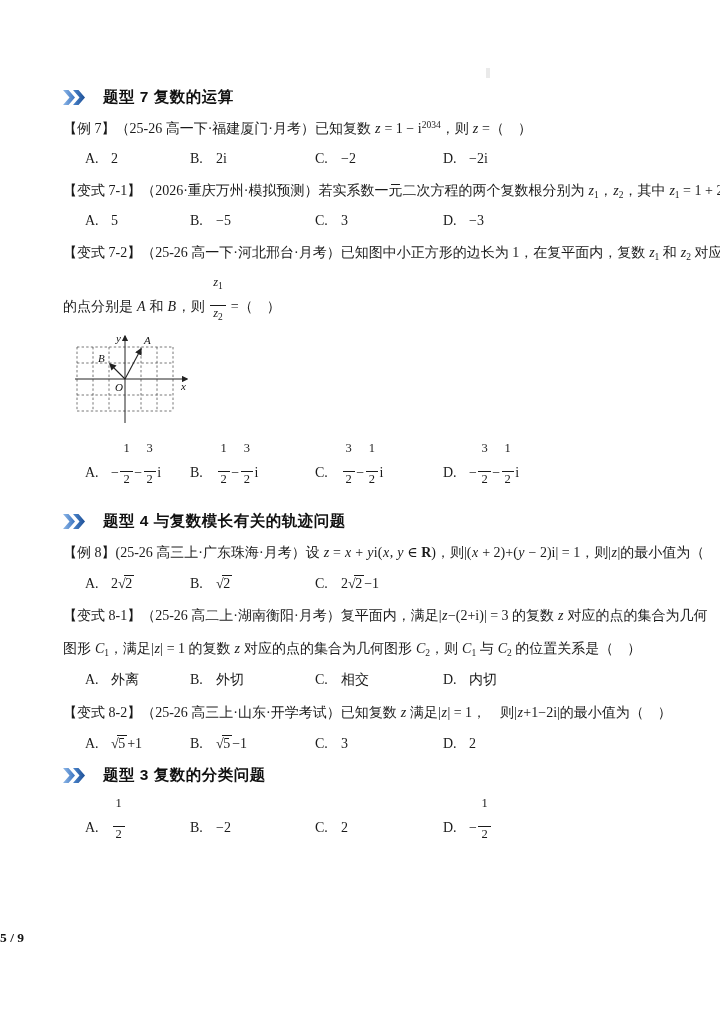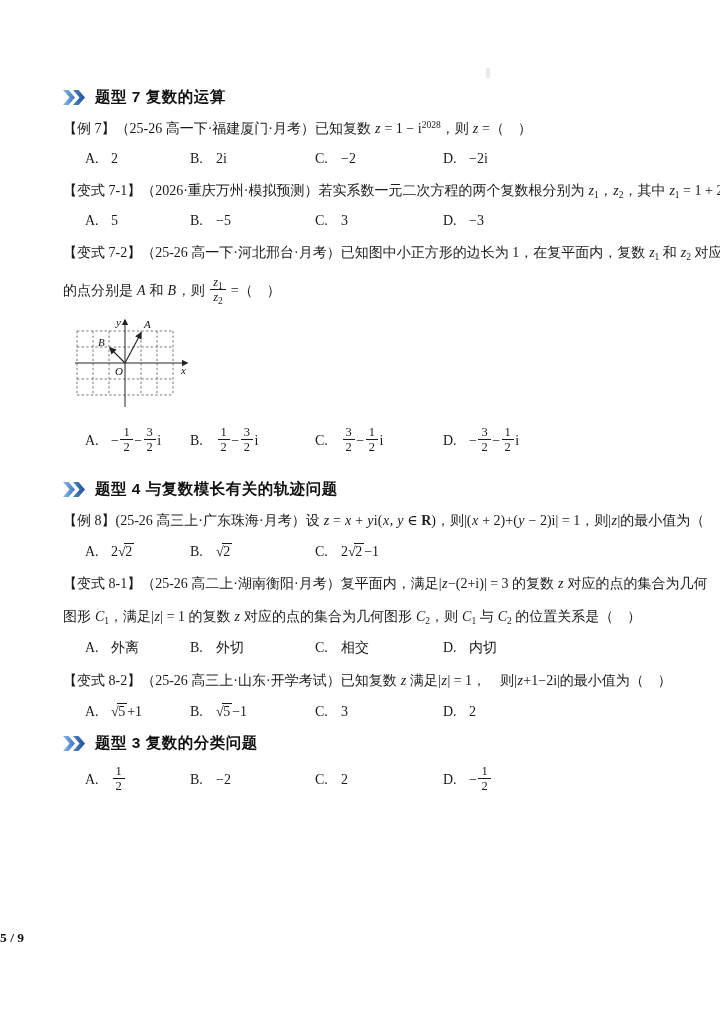--- a/index.html
+++ b/index.html
@@ -8,35 +8,35 @@
     font-family:"Liberation Serif","DejaVu Serif",serif;
     color:#1a1a1a;
   }
   .page{position:relative;width:720px;height:1018px;overflow:hidden;background:#fff;}
   .smudge{position:absolute;left:486px;top:68px;width:4px;height:10px;background:#d9d9d9;opacity:.55;}
   main{position:absolute;left:63px;top:88px;width:596px;}
   
   .section{margin:0;}
   .section:nth-child(2){margin-top:26px;}
   .section:nth-child(3){margin-top:14px;}
-  .heading{display:flex;align-items:center;gap:8px;margin:0 0 12px 0;height:18px;}
+  .heading{display:flex;align-items:center;gap:16px;margin:0 0 12px 0;height:18px;}
   .chevrons{flex:0 0 auto;display:block;}
   .heading-text{
     font-family:"Liberation Sans","DejaVu Sans",sans-serif;
     font-weight:bold;font-size:15.5px;color:#111;letter-spacing:.5px;
   }
   
   .stem{font-size:14px;}
   .line{white-space:nowrap;line-height:22px;margin-bottom:11px;}
   .var{font-style:italic;padding:0 .5px;}
   sup{font-size:9.5px;vertical-align:5px;line-height:0;}
   sub{font-size:9.5px;vertical-align:-3px;line-height:0;margin-left:-.5px;}
   b{font-weight:bold;}
   .frac{display:inline-block;vertical-align:-.52em;text-align:center;font-size:12.5px;line-height:1.12;margin:0 1.5px;}
-  .frac .num{display:block;border-bottom:1px solid #1a1a1a;padding:0 3px 0px 3px;}
+  .frac .num{display:block;border-bottom:1px solid #1a1a1a;padding:0 3px 16px 3px;}
   .frac .den{display:block;padding-top:0px;}
   .sqrt{display:inline-block;white-space:nowrap;}
   .sqrt .rsign{display:inline-block;margin-right:-1.5px;}
   .sqrt .rad{display:inline-block;border-top:1px solid #1a1a1a;padding:0 2px 0 1px;line-height:1.15;}
   
   .options{
     display:grid;grid-template-columns:105px 125px 128px 1fr;
     align-items:baseline;margin:0 0 13px 22px;font-size:14px;
   }
   .option{white-space:nowrap;}
@@ -69,21 +69,21 @@
           </linearGradient>
         </defs>
         <polygon points="0,0 5.5,0 12,7.5 5.5,15 0,15 6.5,7.5" fill="url(#gLight)"></polygon>
         <polygon points="10,0 15.5,0 22,7.5 15.5,15 10,15 16.5,7.5" fill="url(#gDark)"></polygon>
       </svg>
       <span class="heading-text">题型 7 复数的运算</span>
     </h2>
     <div class="problems">
   <div class="problem">
     <div class="stem">
-              <div class="line">【例 7】（25-26 高一下·福建厦门·月考）已知复数 <span class="var">z</span> = 1 − i<sup>2028</sup>，则 <span class="var">z</span> =（　）</div>
+              <div class="line">【例 7】（25-26 高一下·福建厦门·月考）已知复数 <span class="var">z</span> = 1 − i<sup>2034</sup>，则 <span class="var">z</span> =（　）</div>
             </div>
     <div class="figure-slot"></div>
     <div class="options">
               <div class="option"><span class="okey">A.</span><span class="oval">2</span></div>
               <div class="option"><span class="okey">B.</span><span class="oval">2i</span></div>
               <div class="option"><span class="okey">C.</span><span class="oval">−2</span></div>
               <div class="option"><span class="okey">D.</span><span class="oval">−2i</span></div>
             </div>
   </div>
 

